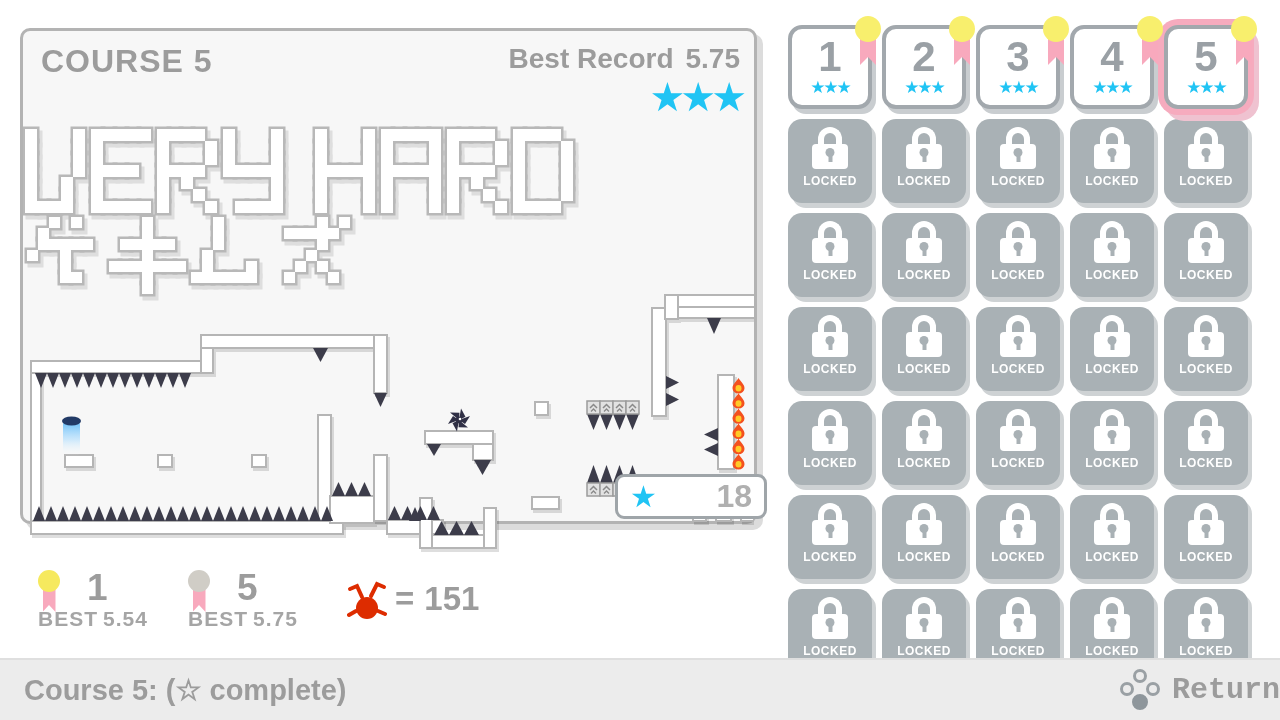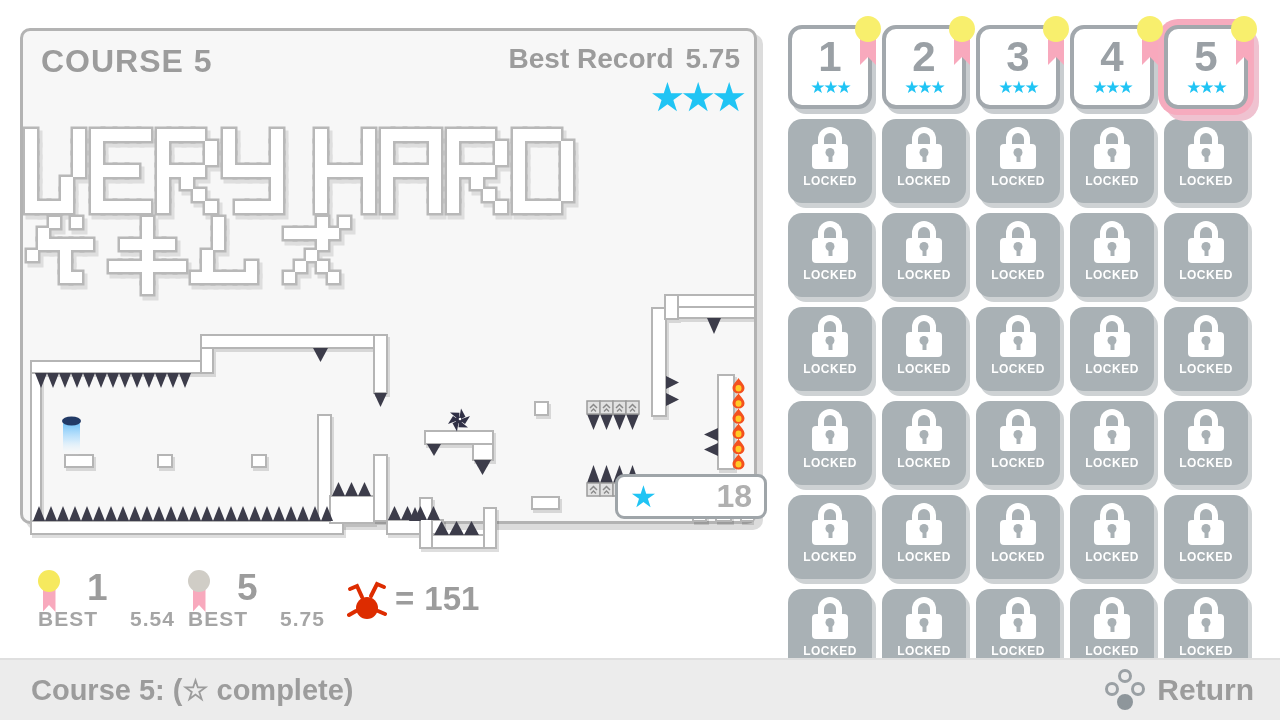--- a/index.html
+++ b/index.html
@@ -19,21 +19,21 @@
   #level{position:absolute;left:0;top:0;}
   #g-walls{filter:drop-shadow(2px 3px 0 rgba(0,0,0,0.13));}
   #g-pixeltext{filter:drop-shadow(3px 4px 0 #dedede);}
 
   
   .medal{position:absolute;width:22px;text-align:center;}
   .medal-circle{width:22px;height:22px;border-radius:50%;position:relative;z-index:2;margin:0 auto;}
   .medal-ribbon{width:13px;height:25px;margin:-5px auto 0;background:var(--pink);
                 clip-path:polygon(0 0,100% 0,100% 100%,50% 72%,0 100%);position:relative;z-index:1;}
   .medal-rank{position:absolute;font-size:37px;font-weight:bold;color:var(--graytext);line-height:1;}
-  .best-line{position:absolute;display:flex;gap:32px;font-size:21px;font-weight:bold;color:#a5a5a5;letter-spacing:1px;}
+  .best-line{position:absolute;display:flex;gap:5px;font-size:21px;font-weight:bold;color:#a5a5a5;letter-spacing:1px;}
   .death-counter{position:absolute;left:324px;top:544px;display:flex;align-items:center;gap:8px;}
   .death-text{font-size:33px;font-weight:bold;color:var(--graytext);display:flex;gap:10px;}
   .star-box{position:absolute;right:-13px;bottom:2px;width:152px;height:45px;background:#fff;
             border:3px solid #9fa5a9;border-radius:9px;display:flex;align-items:center;padding:0 12px;}
   .star-box .star{font-size:30px;color:var(--cyan);line-height:1;}
   .star-box .count{margin-left:auto;font-size:32px;font-weight:bold;color:#b0b0b0;}
 
   
   .grid{position:absolute;left:788px;top:25px;display:grid;grid-template-columns:repeat(5,84px);gap:10px;z-index:1;}
   .course-btn{position:relative;width:84px;height:84px;cursor:pointer;}
@@ -49,22 +49,22 @@
               box-shadow:4px 5px 0 #ced2d4;text-align:center;cursor:pointer;}
   .shackle{width:24px;height:17px;border:6px solid #fff;border-bottom:none;border-radius:12px 12px 0 0;margin:8px auto 0;}
   .lock-body{width:36px;height:25px;background:#fff;border-radius:4px;margin:0 auto;position:relative;}
   .keyhole{position:absolute;left:50%;top:4px;transform:translateX(-50%);width:9px;height:9px;border-radius:50%;background:var(--lockgray);}
   .keyhole::after{content:"";position:absolute;left:3px;top:6px;width:3.5px;height:8px;background:var(--lockgray);}
   .locked-label{font-size:12px;font-weight:bold;color:#fff;letter-spacing:.5px;margin-top:5px;}
 
   
   .bottom-bar{position:absolute;left:0;top:658px;width:1280px;height:62px;background:#ececec;
               border-top:2px solid #dfdfdf;display:flex;align-items:center;z-index:20;}
-  .status{margin-left:31px;font-size:29px;font-weight:bold;color:var(--graytext);}
-  .hints{margin-left:auto;margin-right:26px;display:flex;gap:36px;align-items:flex-start;}
+  .status{margin-left:24px;font-size:29px;font-weight:bold;color:var(--graytext);}
+  .hints{margin-left:auto;display:flex;gap:36px;align-items:flex-start;font-family:Liberation Mono, monospace;}
   .hint{display:flex;align-items:center;gap:10px;cursor:pointer;}
   .hint-label{font-size:30px;font-weight:bold;color:var(--graytext);}
   .pad{position:relative;width:42px;height:42px;}
   .pad i{position:absolute;width:14px;height:14px;border:3px solid #9aa0a4;border-radius:50%;}
   .pad .p-top{left:13px;top:0;} .pad .p-left{left:0;top:13px;}
   .pad .p-right{left:26px;top:13px;} .pad .p-bottom{left:13px;top:26px;}
   .pad i.filled{background:#8e969b;border-color:#8e969b;width:16px;height:16px;}
   .pad .p-bottom.filled{left:12px;top:25px;} .pad .p-right.filled{left:25px;top:12px;}
 </style>
 </head>

